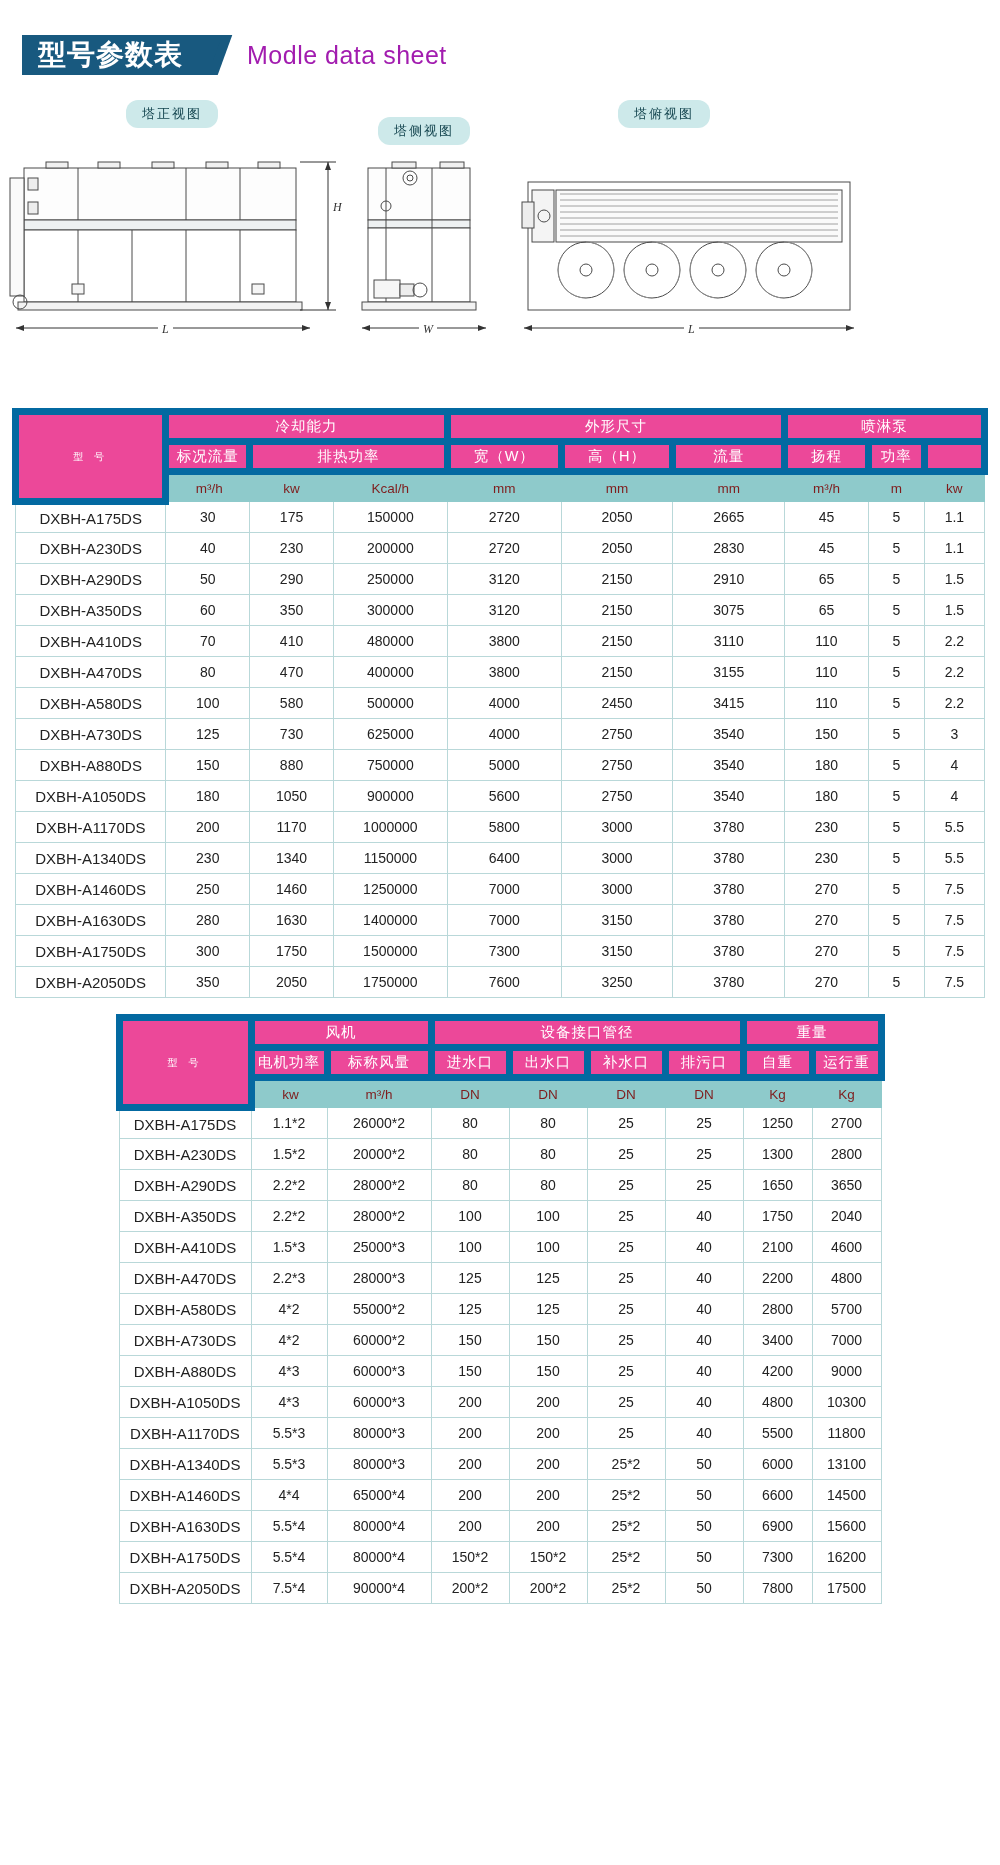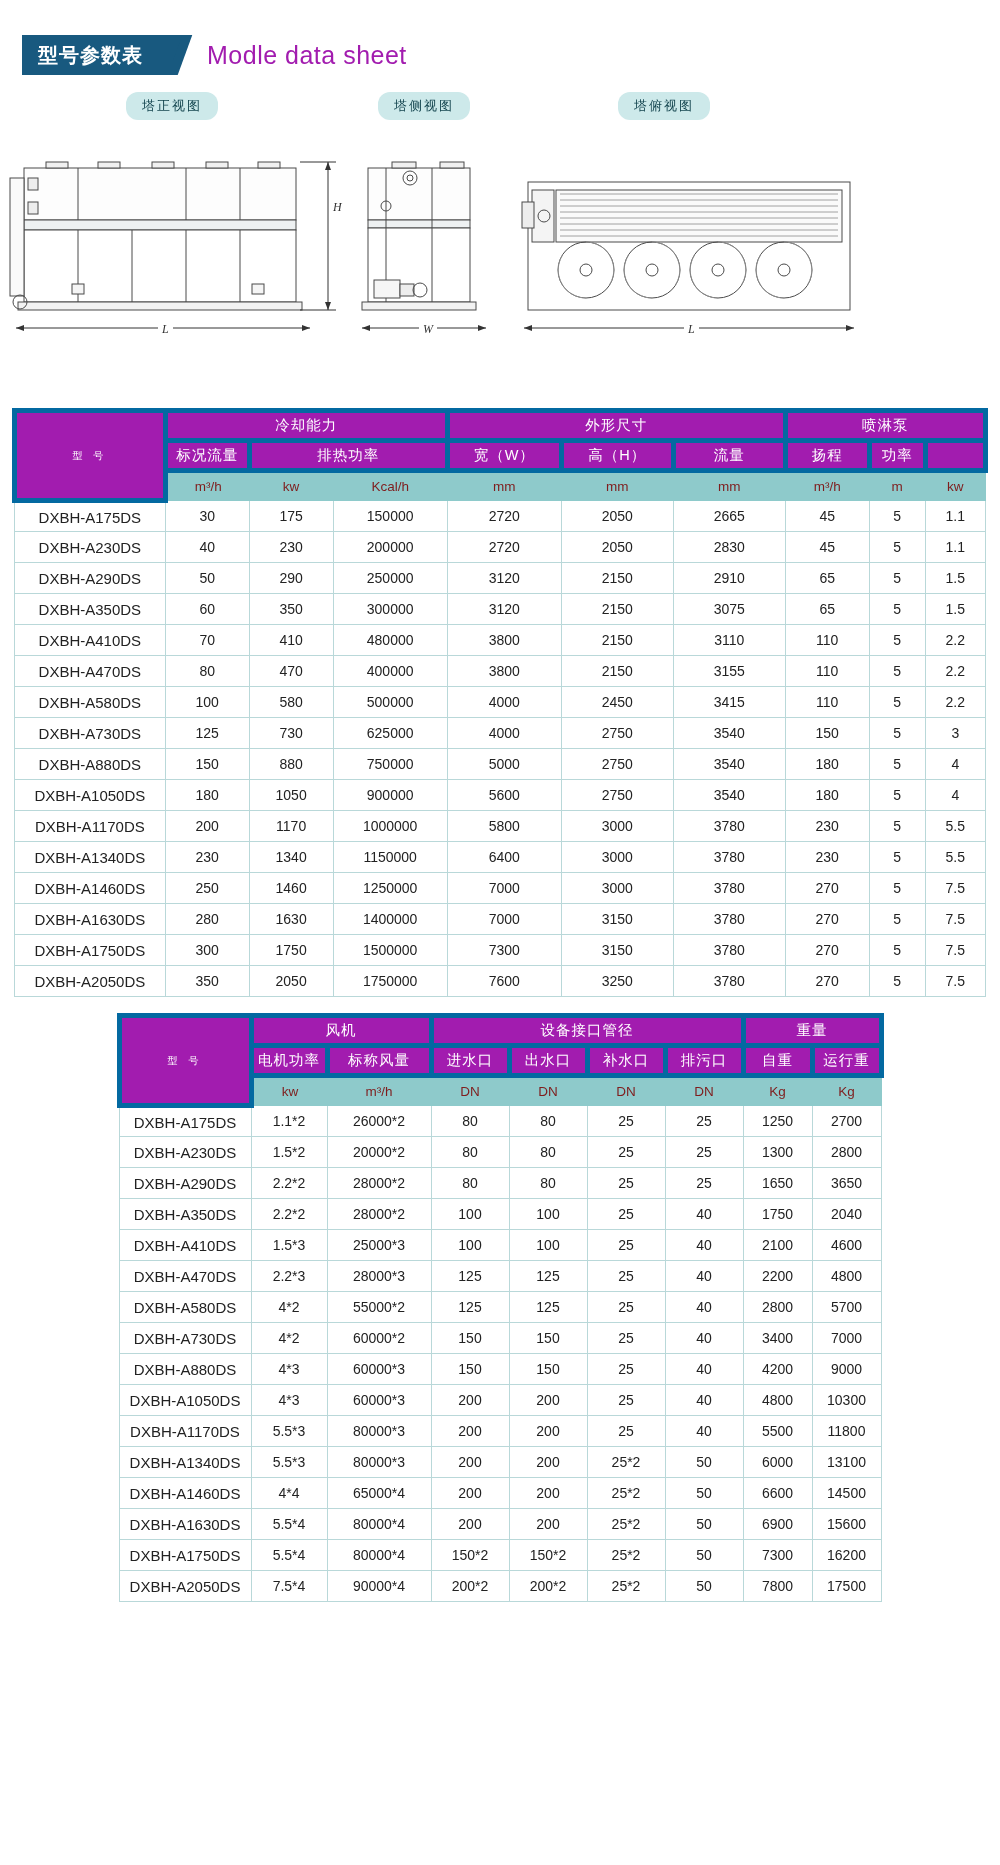--- a/index.html
+++ b/index.html
@@ -21,21 +21,21 @@
     height: 86px;
   }
   .badge-wrap {
     position: relative;
     display: inline-block;
     height: 40px;
   }
   .badge {
     background: #18597f;
     color: #ffffff;
-    font-size: 20px;
+    font-size: 28px;
     font-weight: bold;
     letter-spacing: 1px;
     padding: 7px 30px 7px 16px;
     height: 40px;
     line-height: 26px;
     display: inline-block;
     position: relative;
     z-index: 2;
   }
   .badge-slash {
@@ -77,24 +77,24 @@
     height: 34px;
   }
   .pill {
     position: absolute;
     background: #cde9ea;
     color: #14454f;
     font-size: 13px;
     letter-spacing: 2px;
     padding: 5px 16px;
     border-radius: 12px;
-    top: 0;
+    top: 8px;
   }
   .pill.p1 { left: 126px; }
-  .pill.p2 { left: 378px; }
+  .pill.p2 { left: 378px; margin-top: 17px; }
   .pill.p3 { left: 618px; }
 
   .drawings { position: relative; height: 250px; margin-top: 14px; }
 
   .dim-label {
     position: absolute;
     font-size: 12px;
     color: #333;
     font-family: "Liberation Serif", serif;
     font-style: italic;
@@ -110,25 +110,25 @@
   th, td {
     border: 1px solid #b9d8d9;
     text-align: center;
     font-size: 14px;
     color: #222;
     height: 30px;
     padding: 0 2px;
     background: #ffffff;
   }
   thead th {
-    background: #a21caf;
+    background: #ec4899;
     color: #ffffff;
     font-weight: normal;
     font-size: 14.5px;
-    border: 5px solid #0369a1;
+    border: 7px solid #0369a1;
     letter-spacing: 1px;
   }
   thead th.unit {
     background: #8ecacb;
     color: #7f1d1d;
     border: 1px solid #8ecacb;
     font-size: 13.5px;
     letter-spacing: 0;
   }
   thead th.model {

